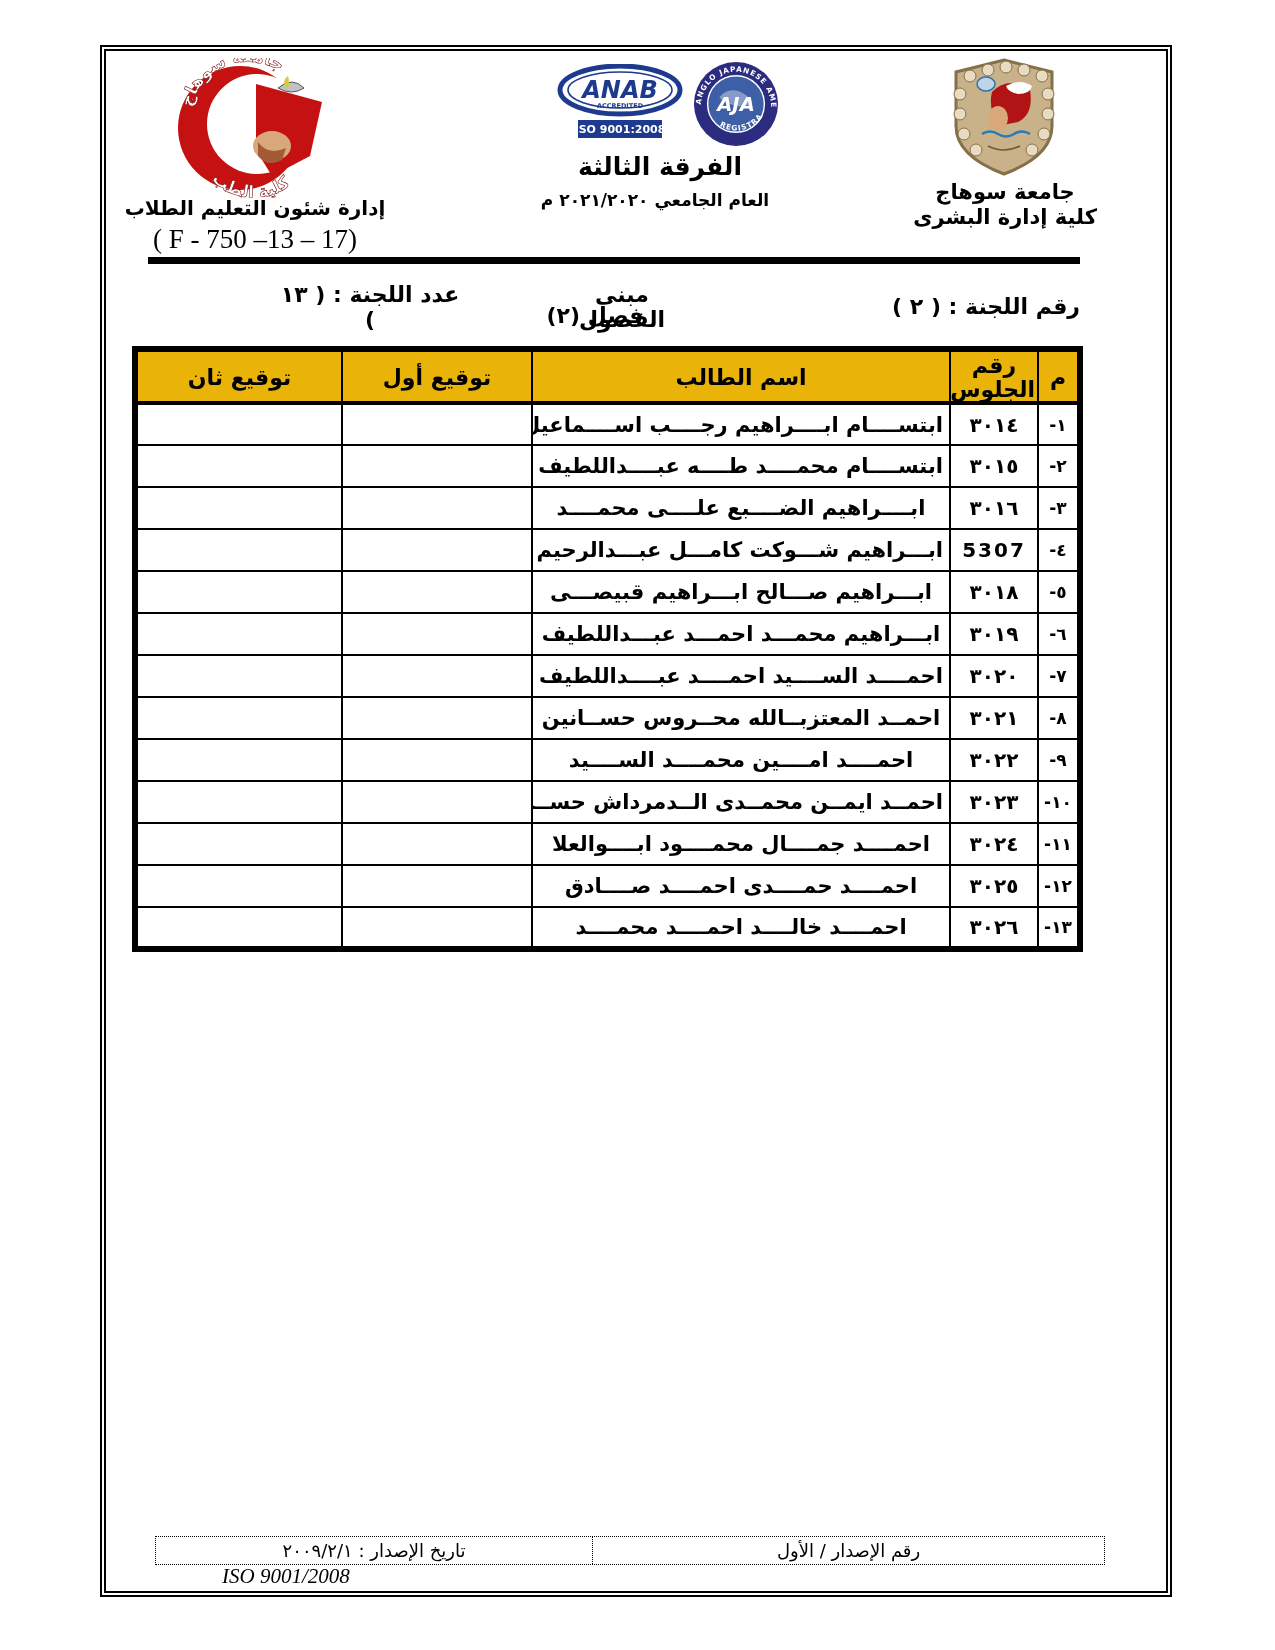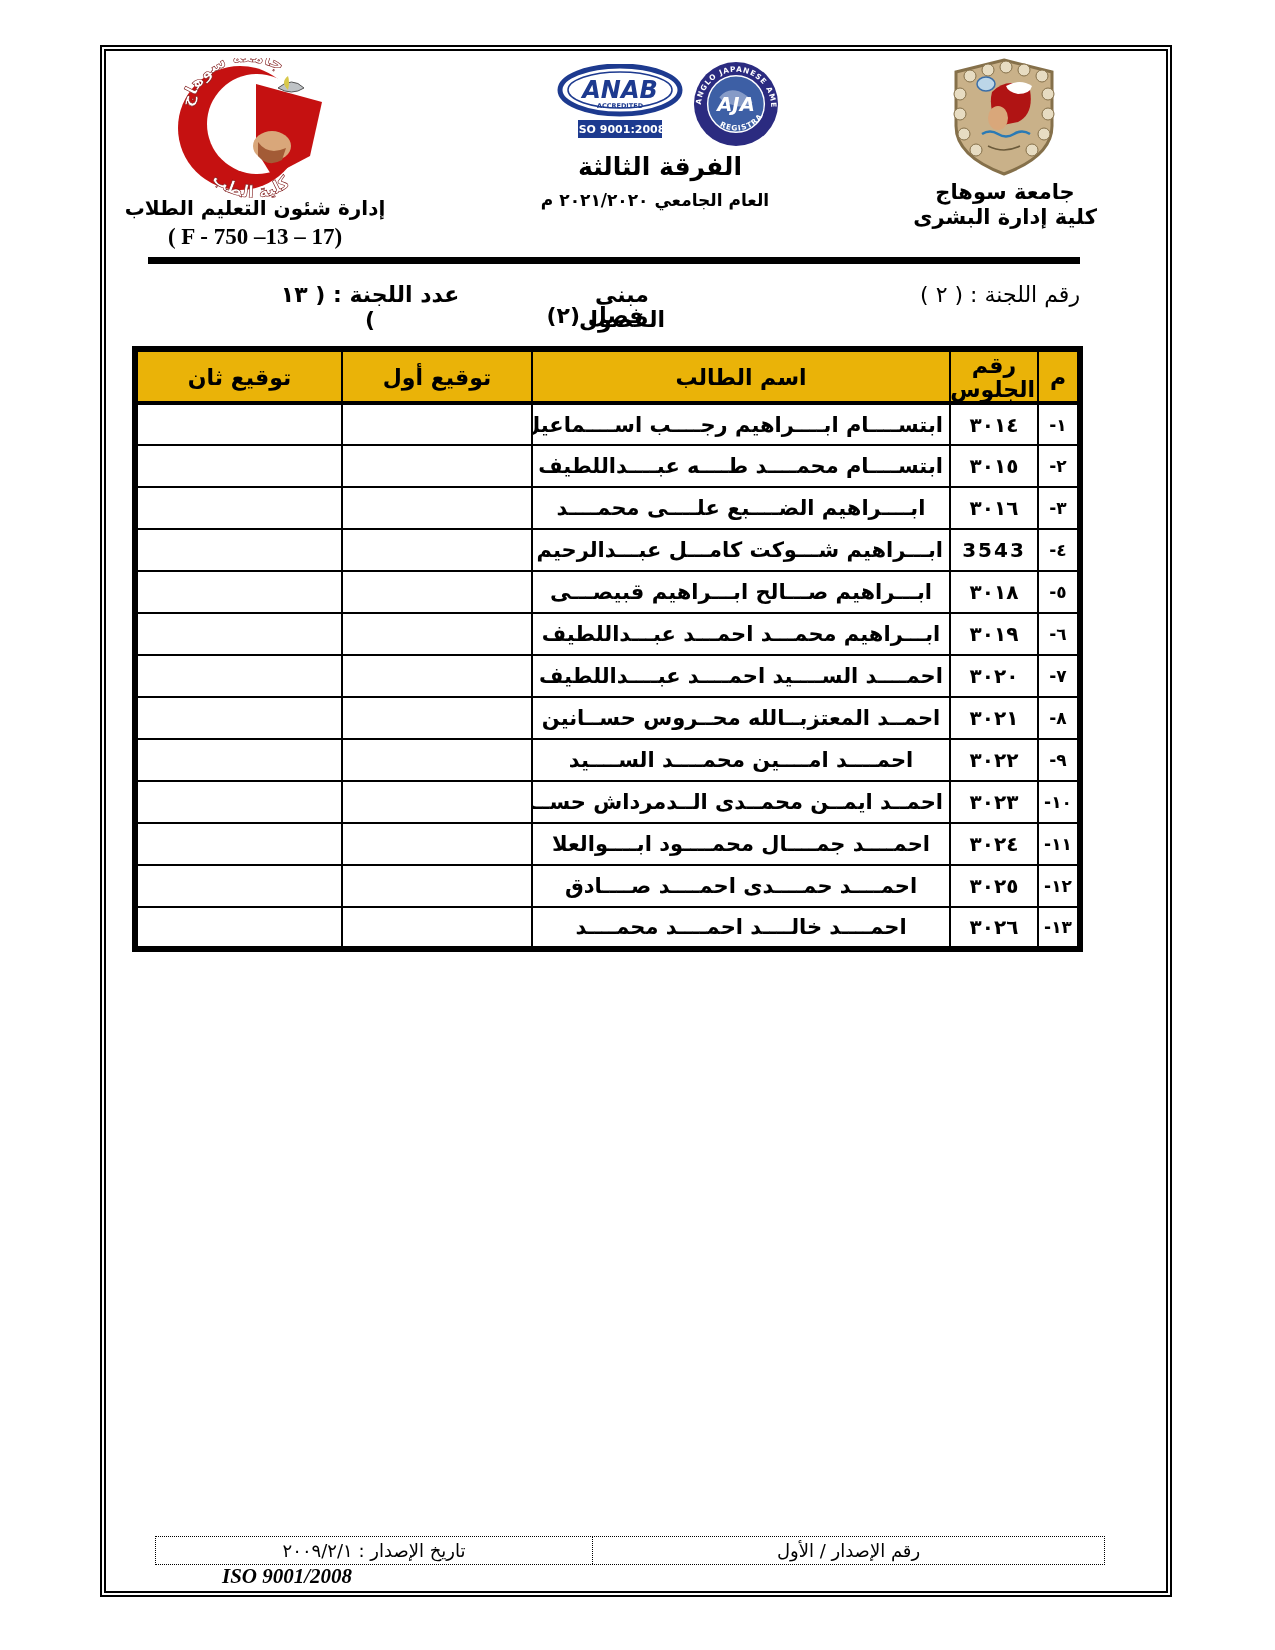--- a/index.html
+++ b/index.html
@@ -11,32 +11,32 @@
   .frame {
     position:absolute; left:100px; top:45px; width:1072px; height:1552px;
     border:6px double #000;
   }
   .abs { position:absolute; }
   .ar { direction:rtl; unicode-bidi:embed; }
 
   
   .crescent-logo { left:160px; top:58px; width:190px; height:140px; }
   .admin-label  { left:115px; top:196px; width:280px; font-size:20px; font-weight:bold; text-align:center; }
-  .form-code    { left:115px; top:224px; width:280px; font-size:23px; font-weight:bold; text-align:center;
+  .form-code    { left:115px; top:224px; width:280px; font-size:27px; font-weight:normal; text-align:center;
                   font-family:"Liberation Serif", serif; direction:ltr; }
   .anab-logo { left:556px; top:64px; width:132px; height:82px; }
   .aja-logo  { left:692px; top:60px; width:88px; height:88px; }
   .grade-title   { left:520px; top:152px; width:280px; font-size:25px; font-weight:bold; text-align:center; }
   .academic-year { left:455px; top:190px; width:400px; font-size:17px; font-weight:bold; text-align:center; letter-spacing:1px; }
   .shield-logo { left:948px; top:56px; width:112px; height:122px; }
   .right-org { left:895px; top:180px; width:220px; font-size:21px; font-weight:bold; text-align:center; line-height:25px; }
 
   .divider { left:148px; top:257px; width:932px; height:7px; background:#000; }
 
-  .committee-number { right:195px; top:282px; font-size:22px; font-weight:normal; }
+  .committee-number { right:195px; top:294px; font-size:22px; font-weight:bold; }
   .committee-building { left:552px; top:282px; width:140px; font-size:22px; font-weight:bold; text-align:center; }
   .committee-count { left:280px; top:282px; width:180px; font-size:22px; font-weight:bold; text-align:center; }
   .classroom-label { left:545px; top:303px; width:100px; font-size:22px; font-weight:bold; text-align:center; }
 
   
   table.students {
     position:absolute; left:132px; top:346px; width:945px;
     border-collapse:collapse; table-layout:fixed; direction:rtl;
     border:6px solid #000;
   }
@@ -53,21 +53,21 @@
   
   .footer-box {
     left:155px; top:1536px; width:950px; height:29px;
     display:flex; direction:rtl; border:1px dotted #000; font-size:18px;
   }
   .footer-cell { display:flex; align-items:center; justify-content:center; }
   .footer-cell.issue-number { width:54%; border-left:1px dotted #000; }
   .footer-cell.issue-date { width:46%; }
   .iso-label {
     left:222px; top:1564px; font-family:"Liberation Serif", serif;
-    font-weight:bold; font-style:italic; font-size:21px; direction:ltr;text-align:center;
+    font-weight:normal; font-style:italic; font-size:21px; direction:ltr;text-align:center;
   }
 </style>
 </head>
 <body>
 
 <div class="page">
   <div class="frame"></div>
 
   <div class="abs crescent-logo">
     <svg viewBox="0 0 190 140" width="190" height="140">
@@ -199,21 +199,21 @@
     <tr>
       <td class="c-index ar">٣-</td>
       <td class="c-seat ar">٣٠١٦</td>
       <td class="c-name ar">ابــــراهيم الضــــبع علــــى محمــــد</td>
       <td class="c-sig"></td>
       <td class="c-sig"></td>
     </tr>
 
     <tr>
       <td class="c-index ar">٤-</td>
-      <td class="c-seat ar">3543</td>
+      <td class="c-seat ar">5307</td>
       <td class="c-name ar">ابـــراهيم شـــوكت كامـــل عبـــدالرحيم</td>
       <td class="c-sig"></td>
       <td class="c-sig"></td>
     </tr>
 
     <tr>
       <td class="c-index ar">٥-</td>
       <td class="c-seat ar">٣٠١٨</td>
       <td class="c-name ar">ابـــراهيم صـــالح ابـــراهيم قبيصـــى</td>
       <td class="c-sig"></td>

